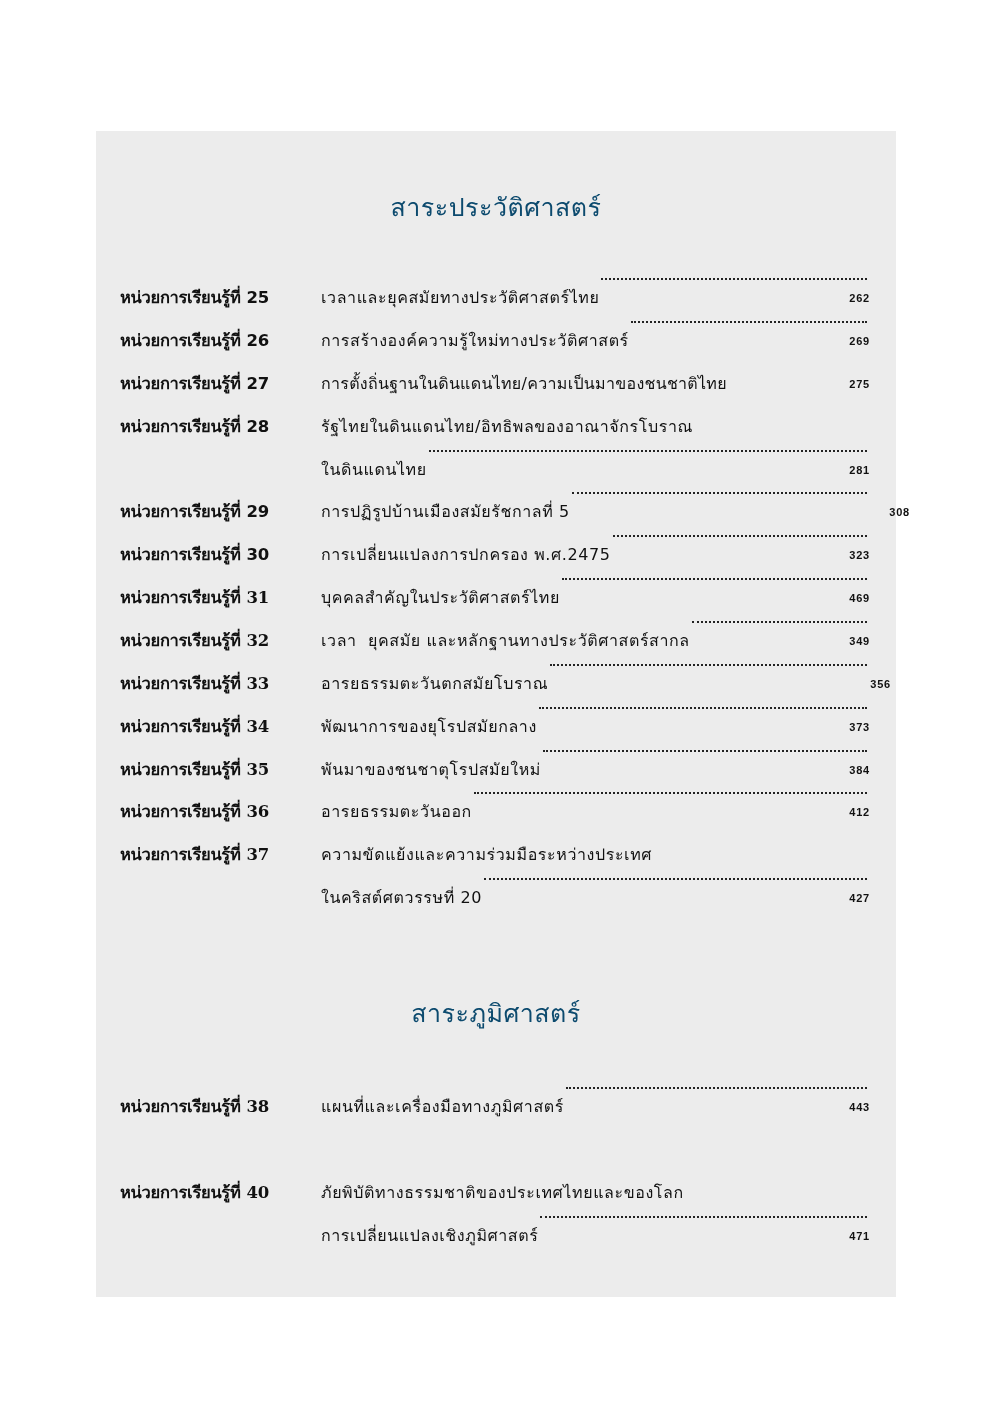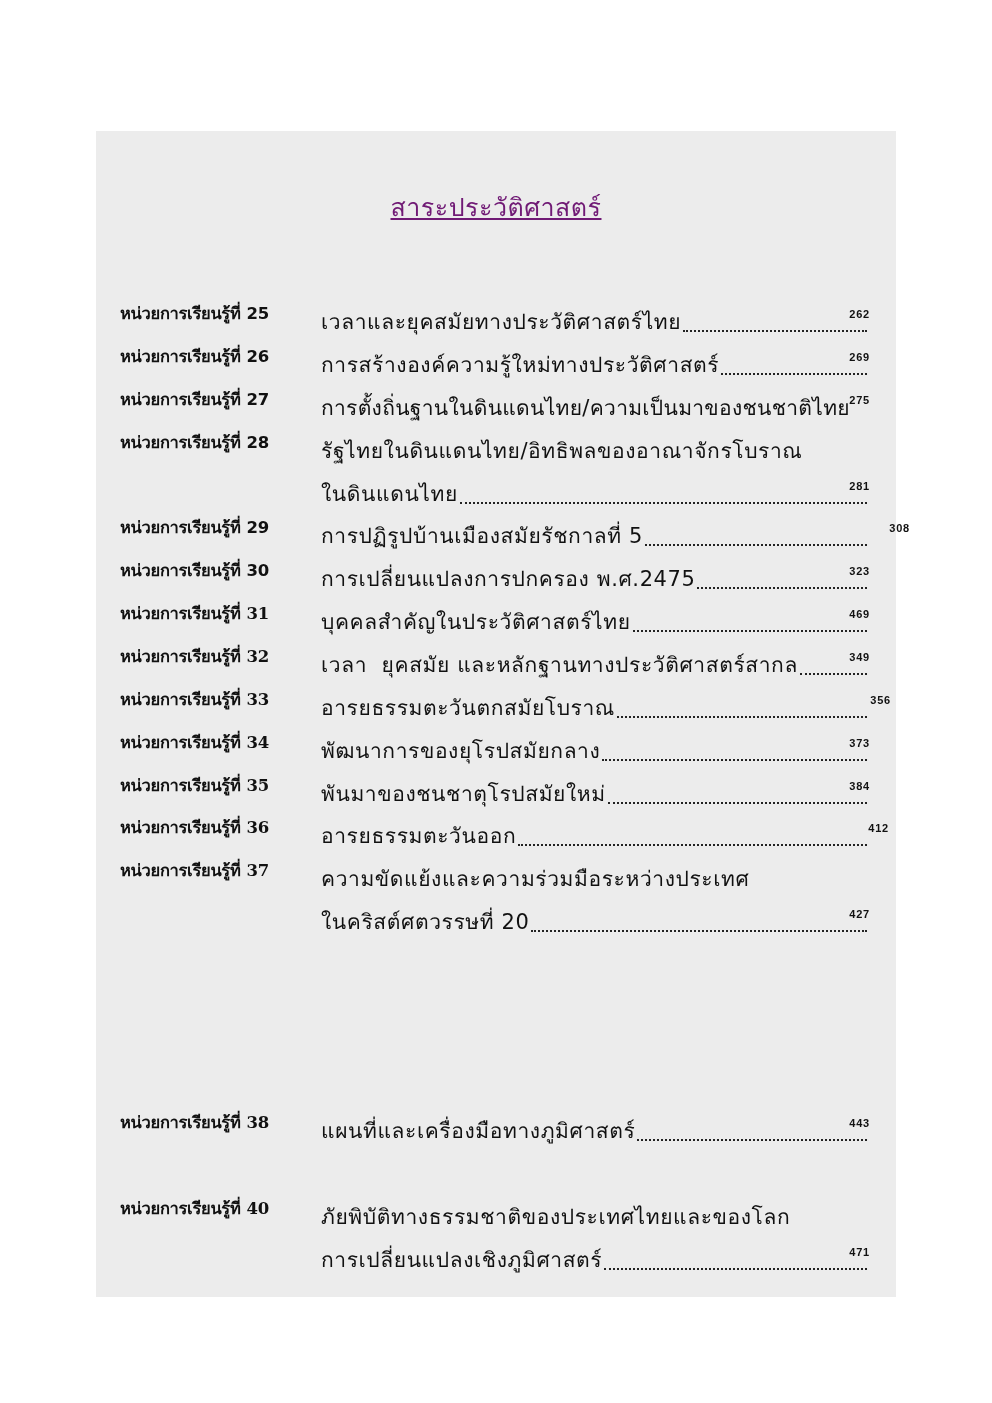--- a/index.html
+++ b/index.html
@@ -26,56 +26,54 @@
     .section-title {
       position: absolute;
       left: 0;
       width: 800px;
       text-align: center;
       font-family: "DejaVu Sans", sans-serif;
       font-size: 25px;
       font-weight: normal;
       line-height: 34px;
       letter-spacing: 0.5px;
-      color: #701a75;
-      text-decoration: underline;
+      color: #0c4a6e;
     }
     .row {
       position: absolute;
       left: 0;
       width: 800px;
       height: 30px;
       line-height: 30px;
-      margin-top: 16px;
     }
     .unit-label {
       position: absolute;
       left: 24px;
       top: 0;
       font-family: "DejaVu Sans", sans-serif;
       font-weight: bold;
       font-size: 16.5px;
       letter-spacing: -0.3px;
       white-space: nowrap;
     }
     .unit-label .num {
       margin-left: 6px;
     }
     .unit-label.serif .num {
       font-family: "DejaVu Serif", serif;
     }
     .entry {
       position: absolute;
       left: 225px;
-      top: 8px;
+      top: 0;
       width: 550px;
       display: flex;
-      align-items: flex-end;
-      font-family: "DejaVu Sans", sans-serif;
-      font-size: 21px;
+      align-items: flex-start;
+      font-family: "DejaVu Sans", sans-serif;
+      font-size: 16px;
       letter-spacing: 0.6px;
       white-space: nowrap;
     }
     .entry-title {
       flex: 0 0 auto;
     }
     .leader {
       flex: 1 1 auto;
       margin: 0 4px 0 2px;
       border-bottom: 2px dotted #222;
@@ -202,21 +200,21 @@
 
   <div class="row" style="top: 624px;">
     <span class="unit-label serif"><span>หน่วยการเรียนรู้ที่</span><span class="num">35</span></span>
     <div class="entry">
         <span class="entry-title">พันมาของชนชาตุโรปสมัยใหม่</span>
         <span class="leader"></span>
       </div>
     <span class="page-num">384</span>
   </div>
 
-  <div class="row" style="top: 666px; padding-left: 19px;">
+  <div class="row" style="top: 666px;">
     <span class="unit-label serif"><span>หน่วยการเรียนรู้ที่</span><span class="num">36</span></span>
     <div class="entry">
         <span class="entry-title">อารยธรรมตะวันออก</span>
         <span class="leader"></span>
       </div>
     <span class="page-num">412</span>
   </div>
 
   <div class="row" style="top: 709px;">
     <span class="unit-label serif"><span>หน่วยการเรียนรู้ที่</span><span class="num">37</span></span>
@@ -229,20 +227,21 @@
 
   <div class="row" style="top: 752px;">
     <span class="unit-label serif"><span></span><span class="num"></span></span>
     <div class="entry">
         <span class="entry-title">ในคริสต์ศตวรรษที่ 20</span>
         <span class="leader"></span>
       </div>
     <span class="page-num">427</span>
   </div>
 
+  <div class="section-title" style="top: 866px;">สาระภูมิศาสตร์</div>
 
   <div class="row" style="top: 961px;">
     <span class="unit-label serif"><span>หน่วยการเรียนรู้ที่</span><span class="num">38</span></span>
     <div class="entry">
         <span class="entry-title">แผนที่และเครื่องมือทางภูมิศาสตร์</span>
         <span class="leader"></span>
       </div>
     <span class="page-num">443</span>
   </div>
 

